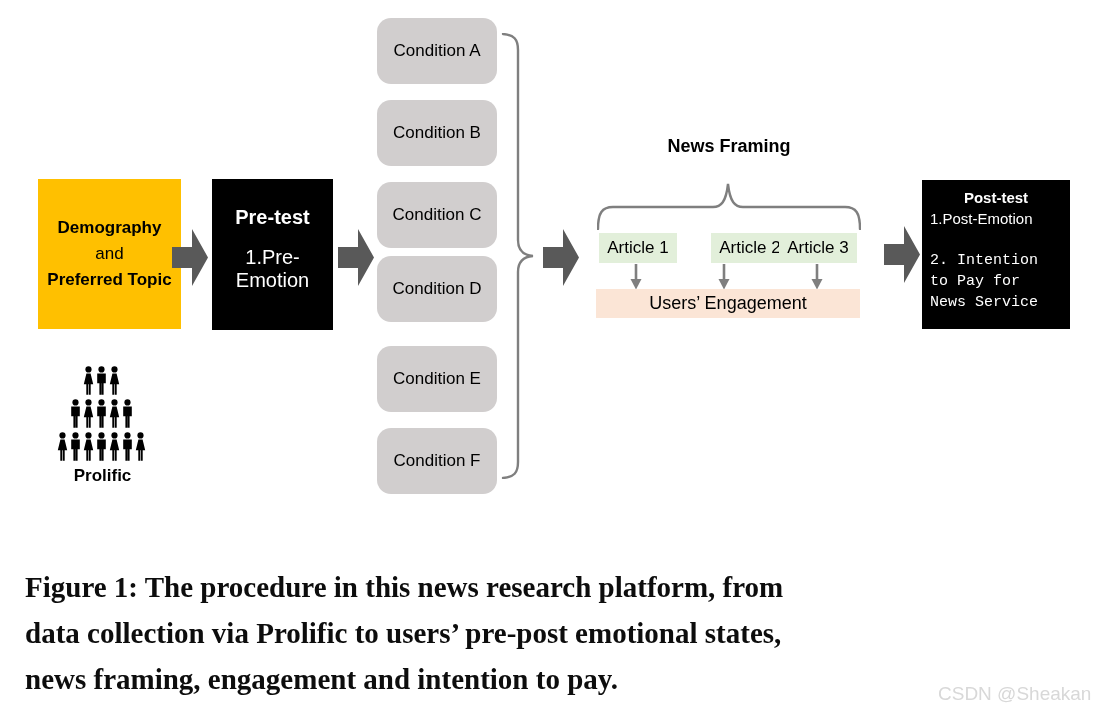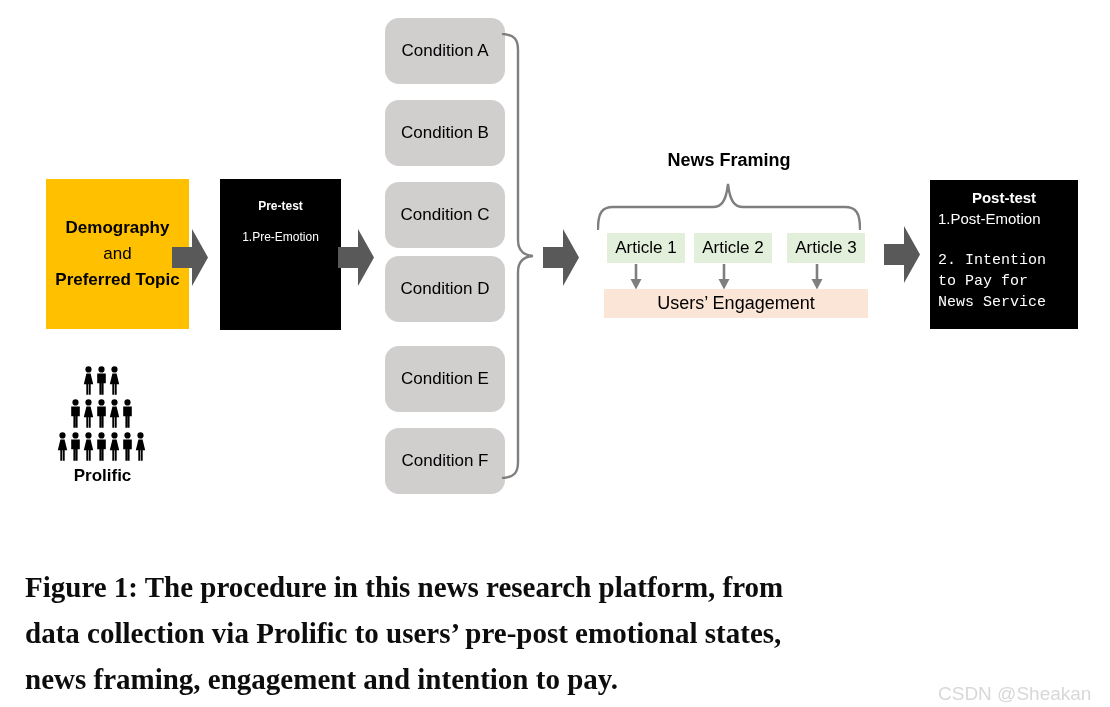--- a/index.html
+++ b/index.html
@@ -3,38 +3,38 @@
 <meta charset="utf-8">
 <style>
   html,body{margin:0;padding:0;background:#ffffff;}
   .stage{
     position:relative;width:1110px;height:707px;background:#ffffff;overflow:hidden;
     font-family:"Liberation Sans","DejaVu Sans",sans-serif;color:#000;
   }
   .abs{position:absolute;}
   
   .box{display:flex;flex-direction:column;align-items:center;justify-content:center;
-       text-align:center;box-sizing:border-box;margin-left:8px;}
+       text-align:center;box-sizing:border-box;}
   .demography{left:38px;top:179px;width:143px;height:150px;background:#FFC000;
       font-size:17px;line-height:26px;}
   .demography .bold{font-weight:bold;}
   .blackbox{background:#000;color:#fff;}
-  .pretest{left:212px;top:179px;width:121px;height:151px;font-size:12px;
-      justify-content:flex-start;padding-top:20px;}
+  .pretest{left:212px;top:179px;width:121px;height:151px;font-size:20px;
+      justify-content:flex-start;padding-top:27px;}
   .pretest .title{font-weight:bold;margin-bottom:17px;}
   .condition{left:377px;width:120px;height:66px;background:#D1CECE;border-radius:14px;
       font-size:17px;}
   .article{top:233px;width:78px;height:30px;background:#E2EFDA;font-size:17px;}
   .engagement{left:596px;top:289px;width:264px;height:29px;background:#FBE5D6;font-size:18px;}
   .posttest{left:922px;top:180px;width:148px;height:149px;font-size:15px;line-height:21px;
       align-items:flex-start;justify-content:flex-start;text-align:left;padding:7px 8px;}
   .posttest .title{font-weight:bold;align-self:center;text-align:center;}
   .posttest .item2{margin-top:21px;font-family:Liberation Mono, monospace;}
   
-  .news-framing-label{left:597px;top:150px;width:264px;text-align:center;
+  .news-framing-label{left:597px;top:136px;width:264px;text-align:center;
       font-weight:bold;font-size:18px;}
   .prolific-label{left:40px;top:466px;width:125px;text-align:center;
       font-weight:bold;font-size:17px;}
   
   .caption{left:25px;top:564px;width:1075px;
       font-family:"Liberation Serif","DejaVu Serif",serif;font-weight:bold;
       font-size:29px;line-height:46px;color:#0d0d0d;}
   
   .watermark{left:938px;top:675px;width:165px;font-size:19px;color:#D8D8D8;margin-top:8px;}
   svg{display:block;}
@@ -91,21 +91,21 @@
   </svg>
 
   <div class="abs news-framing-label">News Framing</div>
   <svg class="abs" style="left:597px;top:180px" width="264" height="50" viewBox="0 0 264 50">
     <path d="M1,49 C1,33 5,27 16,27 L116,27 C124,27 129,22 131,4 C133,22 138,27 146,27 L248,27 C259,27 263,33 263,49" fill="none" stroke="#7F7F7F" stroke-width="2.4" stroke-linecap="round"></path>
   </svg>
 
   <div class="abs box article" style="left:599px">
       <span>Article 1</span>
     </div>
-  <div class="abs box article" style="left:686px">
+  <div class="abs box article" style="left:711px">
       <span>Article 2</span>
     </div>
   <div class="abs box article" style="left:779px">
       <span>Article 3</span>
     </div>
 
   <svg class="abs" style="left:629px;top:264px" width="14" height="26" viewBox="0 0 14 26">
     <line x1="7" y1="0" x2="7" y2="16" stroke="#7F7F7F" stroke-width="2.6"></line>
     <polygon points="1.5,15 12.5,15 7,25.5" fill="#7F7F7F"></polygon>
   </svg>

